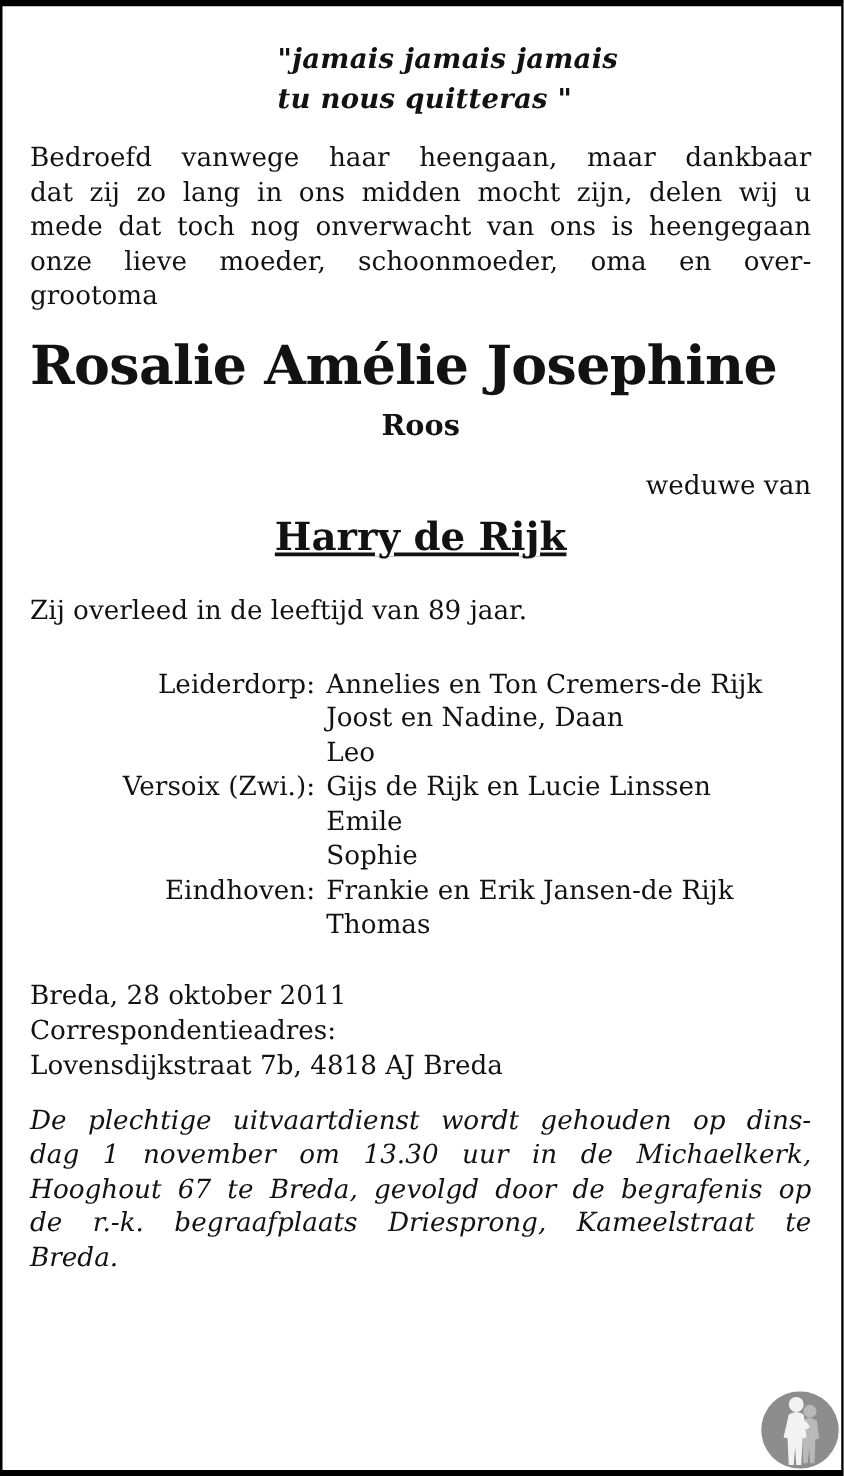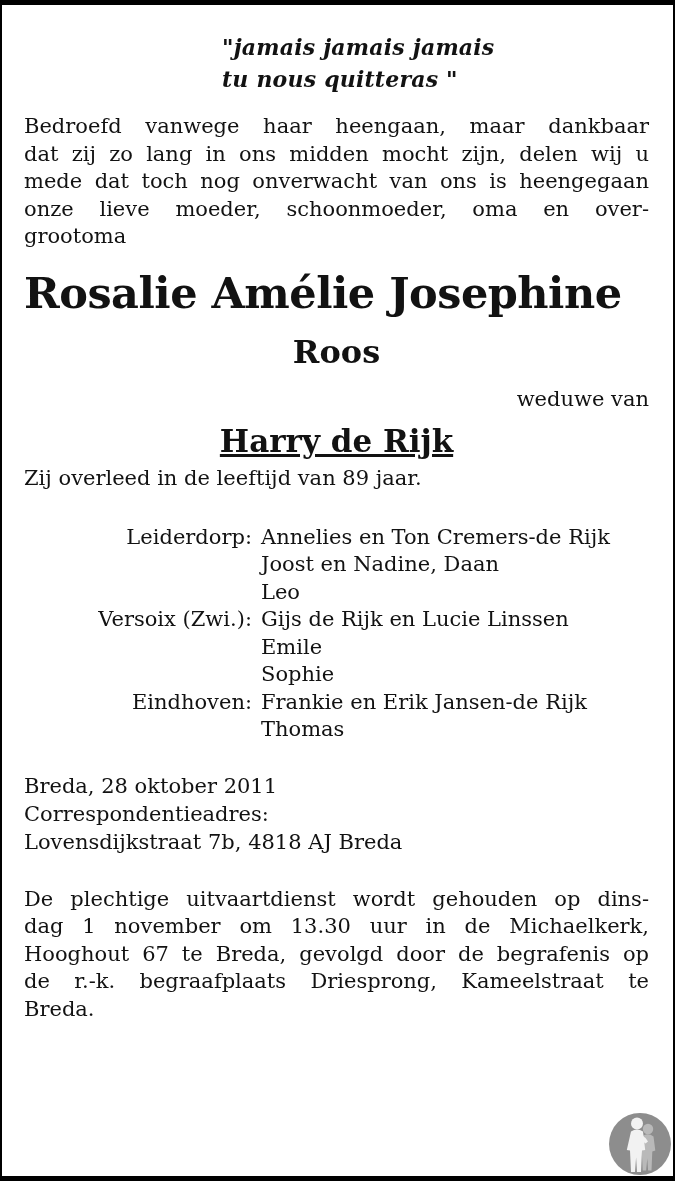--- a/index.html
+++ b/index.html
@@ -35,53 +35,54 @@
   .name-block {
     margin-top: 16px;
     text-align: left;
     font-weight: bold;
     font-size: 43px;
     line-height: 53px;
     letter-spacing: -0.5px;
   }
   .name-block div { white-space: nowrap; }
   .nickname {
-    margin-top: 13px;
+    margin-top: 2px;
     text-align: center;
     font-weight: bold;
-    font-size: 32px;
+    font-size: 23px;
     line-height: 38px;
   }
   .widow-label {
     margin-top: 15px;
     text-align: right;
     font-size: 21px;
     line-height: 26px;
   }
   .spouse {
     margin-top: 6px;
     text-align: center;
     font-weight: bold;
     font-size: 31px;
     line-height: 46px;
     text-decoration: underline;
   }
   .age-line {
+    margin-top: 21px;
     font-size: 21px;
     line-height: 28px;
   }
   
   .family { margin-top: 32px; font-size: 21px; line-height: 27.5px; }
   .fam-row { display: flex; }
   .fam-label { flex: none; width: 228px; text-align: right; padding-right: 9px; }
   .fam-name { flex: 1; text-align: left; }
   
   .address { margin-top: 28px; font-size: 21px; line-height: 28px; }
   
-  .funeral { margin-top: 30px; }
+  .funeral { margin-top: 17px; font-style: italic; }
   
   .logo {
     position: absolute;
     right: 1px;
     bottom: 1px;
     width: 64px;
     height: 62px;
   }
 </style>
 </head>

